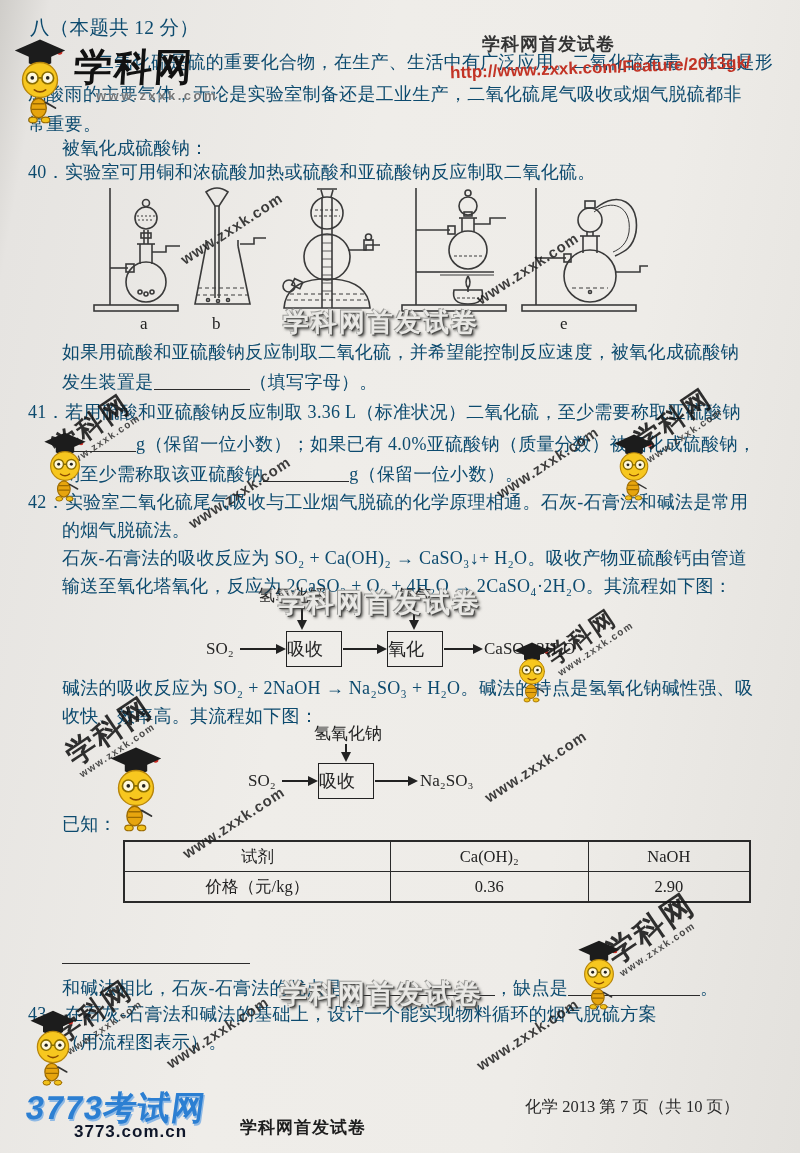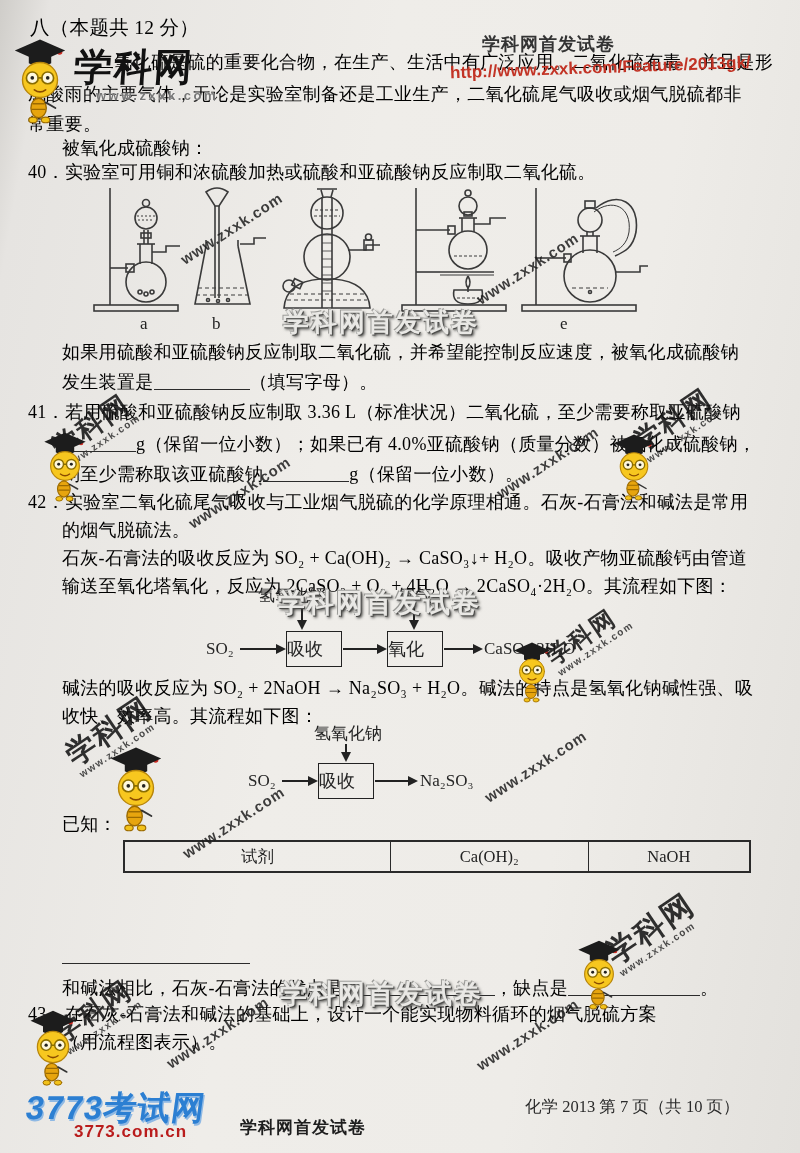--- a/index.html
+++ b/index.html
@@ -1,21 +1,21 @@
 <!DOCTYPE html>
 <html><head>
 <meta charset="utf-8">
 <style>
   html,body{margin:0;padding:0;}
   body{
     width:800px;height:1153px;position:relative;overflow:hidden;
     background:linear-gradient(100deg,#cfcdc9 0%,#e6e4e1 5%,#efede9 40%,#eeece8 70%,#e3e1dd 100%);
     font-family:"Liberation Serif",serif;color:#262626;
   }
-  .t{position:absolute;font-size:18px;white-space:nowrap;color:#000000;letter-spacing:.3px;text-align:right;}
+  .t{position:absolute;font-size:18px;white-space:nowrap;color:#0c4a6e;letter-spacing:.3px;text-align:right;}
   .blank{display:inline-block;border-bottom:1.6px solid #2b2b2b;height:15px;vertical-align:-2px;}
   
   .fbox{position:absolute;border:1.8px solid #222;width:54px;height:34px;line-height:34px;
         text-align:left;font-size:18px;background:transparent;z-index:2;}
   .flabel{position:absolute;font-size:17px;white-space:nowrap;z-index:2;}
   .harrow{position:absolute;height:2px;background:#222;z-index:2;}
   .harrow::after{content:'';position:absolute;right:-2px;top:-4.5px;border-left:10px solid #222;
         border-top:5px solid transparent;border-bottom:5px solid transparent;}
   .varrow{position:absolute;width:2px;background:#222;z-index:2;}
   .varrow::after{content:'';position:absolute;bottom:-2px;left:-4.5px;border-top:10px solid #222;
@@ -41,21 +41,21 @@
   .red-title{position:absolute;z-index:6;font-family:"Liberation Sans",sans-serif;font-weight:900;
         font-size:18px;color:#333;letter-spacing:1px;}
   .red-url{position:absolute;z-index:6;font-family:"Liberation Sans",sans-serif;font-weight:900;
         font-size:17px;color:#c23325;transform:rotate(-2deg);}
   .bee{position:absolute;z-index:7;}
   
   .f-logo{position:absolute;left:26px;top:1086px;z-index:6;font-family:"Liberation Sans",sans-serif;
         font-weight:900;font-size:33px;color:#2c7fd2;transform:skewX(-8deg);letter-spacing:1px;
         text-shadow:1.5px 1.5px 0 #8fb9e4;}
   .f-logo-url{position:absolute;left:74px;top:1122px;z-index:6;font-family:"Liberation Sans",sans-serif;
-        font-weight:900;font-size:17px;color:#b91c1c;letter-spacing:1px;}
+        font-weight:900;font-size:17px;color:#0f172a;letter-spacing:1px;}
   .f-wm{position:absolute;left:240px;top:1116px;z-index:6;font-family:"Liberation Sans",sans-serif;
         font-weight:900;font-size:17px;color:#1e1e1e;letter-spacing:1px;}
   .f-page{position:absolute;left:525px;top:1096px;font-size:16.5px;color:#2a2a2a;}
   svg.fig{position:absolute;left:88px;top:180px;z-index:1;}
   .figlabel{position:absolute;top:314px;font-size:17px;color:#222;z-index:1;}
 </style>
 </head>
 <body>
 
 <svg width="0" height="0" style="position:absolute" aria-hidden="true">
@@ -232,20 +232,25 @@
 
 <div class="t" style="left:62px;top:812px">已知：</div>
 
 <table class="datatable">
   <tbody>
       <tr>
     <td style="width:253px">试剂</td>
     <td style="width:186px">Ca(OH)₂</td>
     <td style="width:150px">NaOH</td>
   </tr>
+  <tr>
+    <td>价格（元/kg）</td>
+    <td>0.36</td>
+    <td>2.90</td>
+  </tr>
 </tbody>
   </table>
 
 <div class="t" style="left:62px;top:946px">
   <span class="blank" style="width:188px"></span>
 </div>
 <div class="t" style="left:62px;top:976px">
   <span>和碱法相比，石灰-石膏法的优点是</span><span class="blank" style="width:152px"></span><span>，缺点是</span><span class="blank" style="width:132px"></span><span>。</span>
 </div>
 

